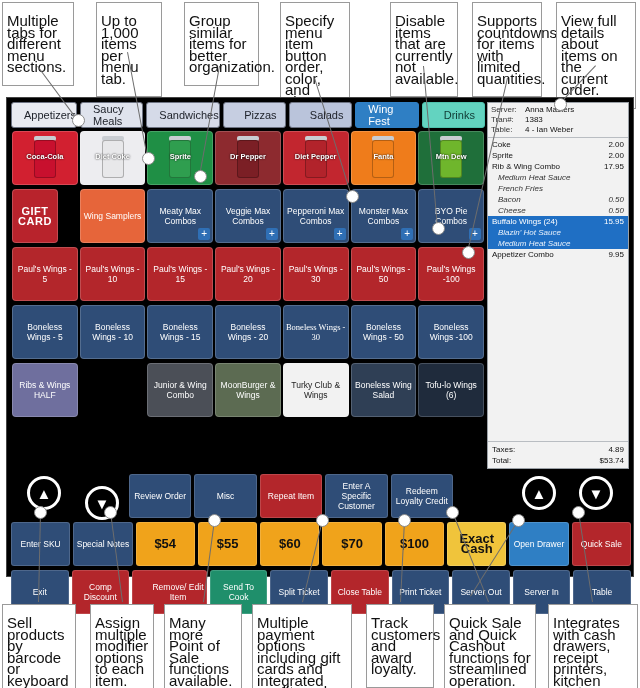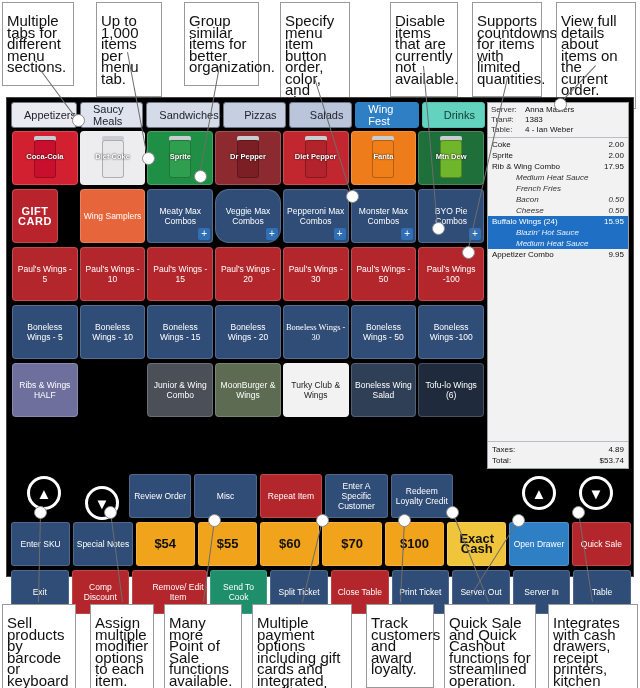--- a/index.html
+++ b/index.html
@@ -90,21 +90,21 @@
   
   .order {
     position: absolute; right: 4px; top: 4px; width: 142px; height: 367px;
     background: #f2f2f2; border: 1px solid #9aa0a6; font-size: 8px; color:#111;
   }
   .order .hdr { padding: 2px 3px; border-bottom: 1px solid #b9bdc2; }
   .order .hdr .row { display: flex; justify-content: flex-start; line-height: 10px; }
   .order .hdr .k { width: 34px; color:#333; }
   .order .items { padding: 1px 0 0 0; }
   .oi { display:flex; justify-content: space-between; padding: 0 4px; line-height: 11px; }
-  .oi.mod { padding-left: 28px; font-style: italic; color:#333; }
+  .oi.mod { padding-left: 10px; font-style: italic; color:#333; }
   .oi.sel { background:#1f6fc4; color:#fff; }
   .oi.sel.mod { color:#e8f1fb; }
   .order .totals { position:absolute; left:0; right:0; bottom:0; border-top:1px solid #b9bdc2; padding:2px 4px; }
   .order .totals .row { display:flex; justify-content: space-between; line-height:11px; }
 
   
   .arrows { position: absolute; }
   .circbtn {
     width: 34px; height: 34px; border-radius: 50%;
     border: 3px solid #fff; color: #fff; display:flex; align-items:center; justify-content:center;
@@ -198,21 +198,21 @@
       <div class="cell" style="left: 1px; top: 58px; width: 46px; height: 54px; background: rgb(184, 35, 44);">
         <span style="font-weight: bold; font-size: 11px; letter-spacing: 0.5px;">GIFT CARD</span>
       </div>
       <div class="cell" style="left: 68.7143px; top: 58px; width: 65.7143px; height: 54px; background: rgb(230, 101, 58);">
         <span>Wing Samplers</span>
       </div>
       <div class="cell" style="left: 136.429px; top: 58px; width: 65.7143px; height: 54px; background: rgb(47, 77, 119);">
         <span>Meaty Max Combos</span>
         <div class="plus">+</div>
       </div>
-      <div class="cell" style="left: 204.143px; top: 58px; width: 65.7143px; height: 54px; background: rgb(47, 77, 119); border-radius: 14px;">
+      <div class="cell" style="left: 204.143px; top: 58px; width: 65.7143px; height: 54px; background: rgb(47, 77, 119);">
         <span>Veggie Max Combos</span>
         <div class="plus">+</div>
       </div>
       <div class="cell" style="left: 271.857px; top: 58px; width: 65.7143px; height: 54px; background: rgb(47, 77, 119);">
         <span>Pepperoni Max Combos</span>
         <div class="plus">+</div>
       </div>
       <div class="cell" style="left: 339.571px; top: 58px; width: 65.7143px; height: 54px; background: rgb(47, 77, 119);">
         <span>Monster Max Combos</span>
         <div class="plus">+</div>

